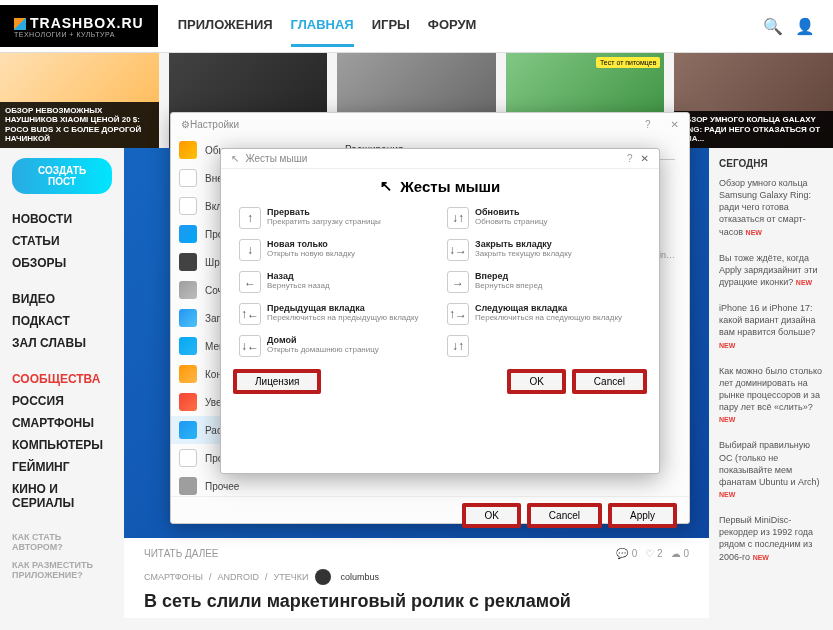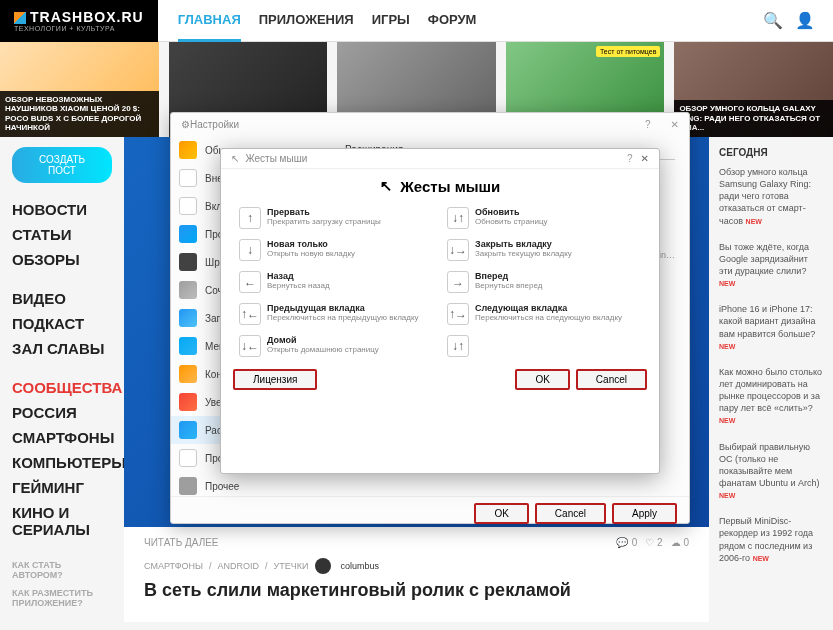--- a/index.html
+++ b/index.html
@@ -1,18 +1,18 @@
 <!DOCTYPE html>
 <html><head>
 <meta charset="utf-8">
 <style>
 * { margin: 0; padding: 0; box-sizing: border-box; font-family: Arial, sans-serif; }
 body { background: #f5f5f5; width: 833px; height: 630px; overflow: hidden; position: relative; }
 
-.header { background: #fff; height: 42px; display: flex; align-items: center; border-bottom: 1px solid #ddd; }
+.header { background: #fff; height: 53px; display: flex; align-items: center; border-bottom: 1px solid #ddd; }
 .logo { background: #000; color: #fff; padding: 0 14px; height: 42px; display: flex; flex-direction: column; justify-content: center; }
 .logo-box { width: 12px; height: 12px; background: linear-gradient(135deg, #f7931e 0%, #f7931e 50%, #29abe2 50%); display: inline-block; margin-right: 4px; vertical-align: middle; }
 .logo-title { font-size: 14px; font-weight: bold; letter-spacing: 1px; }
 .logo-sub { font-size: 7px; color: #aaa; letter-spacing: 0.5px; }
 .nav { display: flex; margin-left: 20px; gap: 18px; }
 .nav-item { font-size: 13px; font-weight: bold; color: #333; padding: 12px 0; cursor: pointer; }
 .nav-item.active { color: #29abe2; border-bottom: 3px solid #29abe2; }
 .header-icons { margin-left: auto; margin-right: 18px; display: flex; gap: 12px; color: #bbb; }
 
 .promo-row { display: flex; height: 95px; gap: 10px; }
@@ -20,22 +20,22 @@
 .promo-overlay { position: absolute; bottom: 0; left: 0; right: 0; background: rgba(0,0,0,0.85); color: #fff; font-size: 8px; font-weight: bold; padding: 4px 5px; line-height: 1.2; }
 .promo-tag { position: absolute; top: 4px; right: 4px; background: #ffeb3b; color: #000; font-size: 7px; padding: 2px 4px; border-radius: 2px; }
 .promo-bg1 { background: linear-gradient(135deg, #ffe0b2, #ffb74d); }
 .promo-bg2 { background: linear-gradient(135deg, #424242, #212121); }
 .promo-bg3 { background: linear-gradient(135deg, #9e9e9e, #616161); }
 .promo-bg4 { background: linear-gradient(135deg, #81c784, #388e3c); }
 .promo-bg5 { background: linear-gradient(135deg, #8d6e63, #5d4037); }
 
 .content { display: flex; }
 .sidebar-left { width: 124px; padding: 10px 12px; }
-.create-btn { background: linear-gradient(90deg, #29abe2, #00e5ff); color: #fff; border: none; border-radius: 14px; padding: 7px 12px; font-size: 10px; font-weight: normal; margin-bottom: 14px; cursor: pointer; }
-.sb-link { font-size: 15px; font-weight: bold; color: #222; padding: 4px 0; cursor: pointer; }
+.create-btn { background: linear-gradient(90deg, #29abe2, #00e5ff); color: #fff; border: none; border-radius: 14px; padding: 7px 12px; font-size: 10px; font-weight: bold; margin-bottom: 14px; cursor: pointer; }
+.sb-link { font-size: 12px; font-weight: bold; color: #222; padding: 4px 0; cursor: pointer; }
 .sb-link.red { color: #e53935; }
 .sb-sep { height: 14px; }
 .sb-link.light { color: #aaa; font-size: 9px; }
 
 .main { flex: 1; background: #fff; }
 .article-img { height: 390px; background: linear-gradient(135deg, #1565c0, #0d47a1); }
 .article-meta { padding: 10px 20px; display: flex; align-items: center; gap: 8px; color: #999; font-size: 10px; }
 .article-meta .read-more { font-weight: normal; }
 .article-meta .spacer { flex: 1; }
 .breadcrumb { padding: 0 20px; font-size: 9px; color: #999; display: flex; align-items: center; gap: 6px; }
@@ -54,21 +54,21 @@
 .settings-title .close-x { margin-left: auto; cursor: pointer; color: #999; }
 .settings-title .help-q { margin-right: 10px; color: #999; cursor: pointer; }
 .settings-body { display: flex; height: 360px; }
 .settings-list { width: 130px; overflow-y: auto; }
 .set-item { display: flex; align-items: center; padding: 5px 8px; font-size: 10px; color: #444; gap: 8px; cursor: pointer; }
 .set-item.selected { background: #e3f2fd; }
 .set-icon { width: 18px; height: 18px; border-radius: 3px; flex-shrink: 0; }
 .settings-right { flex: 1; padding: 4px 14px; }
 .settings-tab { font-size: 10px; border-bottom: 1px solid #ccc; padding: 4px 0 4px 30px; color: #333; }
 .settings-footer { display: flex; justify-content: flex-end; gap: 6px; padding: 6px 12px; border-top: 1px solid #eee; }
-.btn { font-size: 10px; padding: 3px 18px; border: 2px solid #b91c1c; background: #f5f5f5; border-radius: 2px; cursor: pointer; }
+.btn { font-size: 10px; padding: 3px 18px; border: 4px solid #b91c1c; background: #f5f5f5; border-radius: 2px; cursor: pointer; }
 
 
 .gestures-dialog { position: absolute; left: 220px; top: 148px; width: 440px; height: 326px; background: #fff; border: 1px solid #bbb; border-radius: 3px; box-shadow: 0 5px 24px rgba(0,0,0,0.35); }
 .gest-titlebar { display: flex; align-items: center; padding: 4px 10px; border-bottom: 1px solid #eee; font-size: 10px; color: #888; }
 .gest-titlebar .ticon { margin-right: 6px; }
 .gest-titlebar .close-x { margin-left: 8px; cursor: pointer; color: #666; }
 .gest-titlebar .help-q { margin-left: auto; color: #999; cursor: pointer; }
 .gest-header { text-align: center; padding: 8px; font-size: 15px; font-weight: bold; display: flex; align-items: center; justify-content: center; gap: 8px; }
 .gest-controls { display: grid; grid-template-columns: auto auto; gap: 6px 8px; justify-content: center; align-items: center; font-size: 9px; padding: 4px 0 8px; }
 .gest-controls select { font-size: 9px; padding: 1px 4px; }
@@ -99,22 +99,22 @@
 </style>
 </head>
 <body>
 
 <div class="header">
   <div class="logo">
     <span class="logo-title"><span class="logo-box"></span><span>TRASHBOX.RU</span></span>
     <span class="logo-sub">ТЕХНОЛОГИИ + КУЛЬТУРА</span>
   </div>
   <div class="nav">
+    <div class="nav-item">ПРИЛОЖЕНИЯ</div>
     <div class="nav-item active">ГЛАВНАЯ</div>
-    <div class="nav-item">ПРИЛОЖЕНИЯ</div>
     <div class="nav-item">ИГРЫ</div>
     <div class="nav-item">ФОРУМ</div>
   </div>
   <div class="header-icons">
     <span>🔍</span>
     <span>👤</span>
   </div>
 </div>
 
 <div class="promo-row">
@@ -169,21 +169,21 @@
       <span>УТЕЧКИ</span>
       <span class="avatar"></span>
       <span class="author">columbus</span>
     </div>
     <div class="article-title">В сеть слили маркетинговый ролик с рекламой</div>
   </div>
 
   <div class="sidebar-right">
     <div class="sr-head">СЕГОДНЯ</div>
     <div class="sr-item"><span>Обзор умного кольца Samsung Galaxy Ring: ради чего готова отказаться от смарт-часов</span> <span class="sr-new">NEW</span></div>
-    <div class="sr-item"><span>Вы тоже ждёте, когда Google зарядизайнит эти дурацкие слили?</span> <span class="sr-new">NEW</span></div>
+    <div class="sr-item"><span>Вы тоже ждёте, когда Apply зарядизайнит эти дурацкие иконки?</span> <span class="sr-new">NEW</span></div>
     <div class="sr-item"><span>iPhone 16 и iPhone 17: какой вариант дизайна вам нравится больше?</span> <span class="sr-new">NEW</span></div>
     <div class="sr-item"><span>Как можно было столько лет доминировать на рынке процессоров и за пару лет всё «слить»?</span> <span class="sr-new">NEW</span></div>
     <div class="sr-item"><span>Выбирай правильную ОС (только не показывайте мем фанатам Ubuntu и Arch)</span> <span class="sr-new">NEW</span></div>
     <div class="sr-item"><span>Первый MiniDisc-рекордер из 1992 года рядом с последним из 2006-го</span> <span class="sr-new">NEW</span></div>
   </div>
 </div>
 
 <div class="settings-dialog">
   <div class="settings-title">
     <span>⚙ </span>

